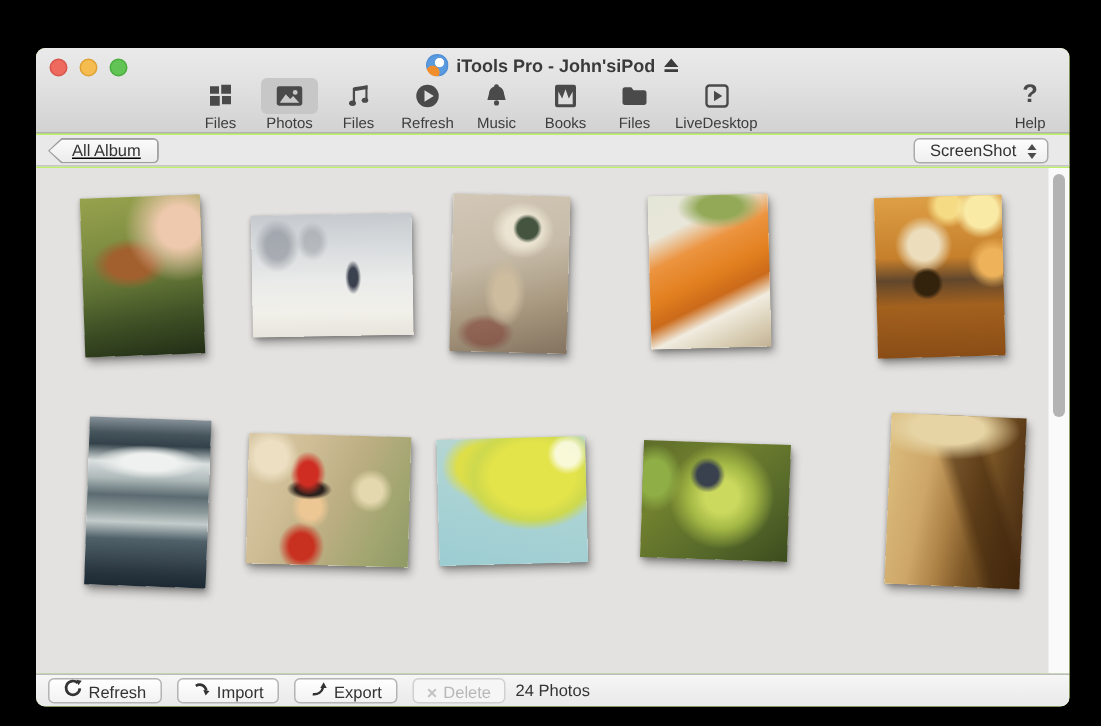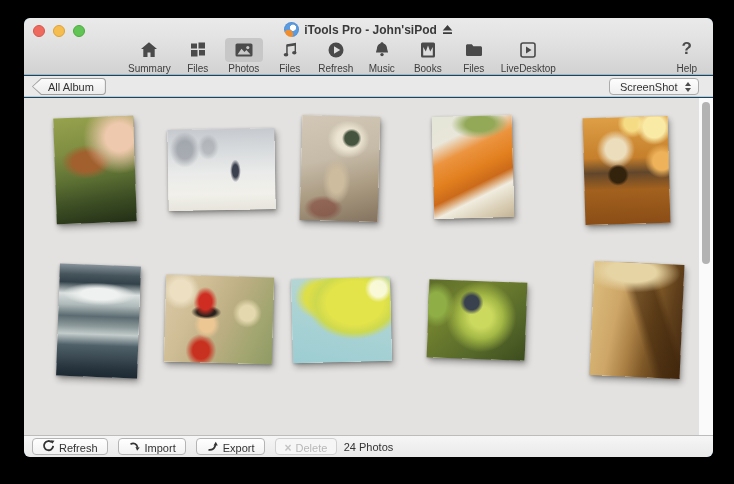--- a/index.html
+++ b/index.html
@@ -1,21 +1,21 @@
 <!DOCTYPE html>
 <html><head>
 <meta charset="utf-8">
 <style>
   html,body{margin:0;padding:0;background:#000;}
   *{box-sizing:border-box;font-family:"Liberation Sans", sans-serif;}
   .screen{position:relative;width:734px;height:484px;background:#000;overflow:hidden;}
 
   
-  .window{position:absolute;left:24px;top:18px;width:689px;height:439px;
-    border-radius:6px;overflow:hidden;background:#0c4a6e;
+  .window{position:absolute;left:24px;top:32px;width:689px;height:439px;
+    border-radius:6px;overflow:hidden;background:#bef264;
     box-shadow:0 14px 30px rgba(0,0,0,.6);padding-left:16px;}
 
   
   .header{position:absolute;left:0;top:0;width:100%;height:57px;
     background:linear-gradient(180deg,#eaeaea 0%,#e2e2e2 40%,#d2d2d2 100%);
     border-bottom:1px solid #b1b1b1;}
   .traffic{position:absolute;left:9px;top:7px;display:flex;gap:8px;}
   .light{width:12px;height:12px;border-radius:50%;}
   .light.red{background:#ee6a5e;border:1px solid #d8554c;}
   .light.yellow{background:#f5bd4f;border:1px solid #dfa133;}
@@ -36,21 +36,21 @@
   .tb-item.selected .tb-ico{background:#c7c7c7;}
   .tb-label{font-size:10px;color:#3d3d3d;margin-top:1px;white-space:nowrap;}
   .help-item{position:absolute;right:16px;top:20px;display:flex;flex-direction:column;align-items:center;}
   .help-q{font-size:17px;font-weight:bold;color:#4a4a4a;line-height:22px;height:24px;}
 
   
   .pathbar{position:absolute;left:0;top:58px;width:100%;height:21px;
     background:#e9e9e9;border-bottom:1px solid #c6c6c6;}
   .back-btn{position:absolute;left:8px;top:2px;height:17px;background:#9e9e9e;
     clip-path:polygon(9px 0,100% 0,100% 100%,9px 100%,0 50%);
-    border-radius:0 4px 4px 0;display:inline-flex;}
+    border-radius:0 4px 4px 0;display:inline-flex;text-decoration:underline;}
   .back-inner{margin:1px;background:linear-gradient(#fbfbfb,#ececec);
     clip-path:polygon(8.5px 0,100% 0,100% 100%,8.5px 100%,0 50%);
     border-radius:0 3px 3px 0;display:flex;align-items:center;
     padding:0 11px 0 15px;font-size:11px;color:#333;}
   .popup{position:absolute;right:14px;top:2px;height:17px;width:90px;border-radius:4px;
     border:1px solid #ababab;background:linear-gradient(#fdfdfd,#efefef);
     display:flex;align-items:center;padding:0 7px 0 10px;font-size:11px;color:#333;margin-left:16px;}
   .pop-arrows{margin-left:auto;display:flex;flex-direction:column;gap:2px;}
   .tri-up{width:0;height:0;border-left:3.5px solid transparent;border-right:3.5px solid transparent;border-bottom:4.5px solid #4c4c4c;}
   .tri-down{width:0;height:0;border-left:3.5px solid transparent;border-right:3.5px solid transparent;border-top:4.5px solid #4c4c4c;}
@@ -142,28 +142,20 @@
         <span class="eject-icon">
           <svg width="11" height="11" viewBox="0 0 11 11">
               <path fill="#3c3c3c" d="M5.5 1 L10.3 6.6 H.7 Z M1 8.2 h9 v1.8 h-9 Z"></path>
             </svg>
         </span>
       </div>
 
       <div class="toolbar">
         <div class="tb-item">
           <span class="tb-ico">
-            <svg width="22" height="22" viewBox="0 0 22 22">
-                <path fill="#4a4a4a" d="M11 3.2 L19 10 h-2.3 V18 h-4.2 v-4.6 H9.5 V18 H5.3 V10 H3 Z"></path>
-              </svg>
-          </span>
-          <span class="tb-label">Summary</span>
-        </div>
-        <div class="tb-item">
-          <span class="tb-ico">
             <svg width="22" height="22" viewBox="0 0 22 22" fill="#4a4a4a">
                 <rect x="4" y="4.5" width="6" height="5"></rect>
                 <rect x="11.5" y="3.5" width="6.5" height="6"></rect>
                 <rect x="4" y="11" width="6.5" height="6.5"></rect>
                 <rect x="12" y="11" width="6" height="5.5"></rect>
               </svg>
           </span>
           <span class="tb-label">Files</span>
         </div>
         <div class="tb-item selected">

